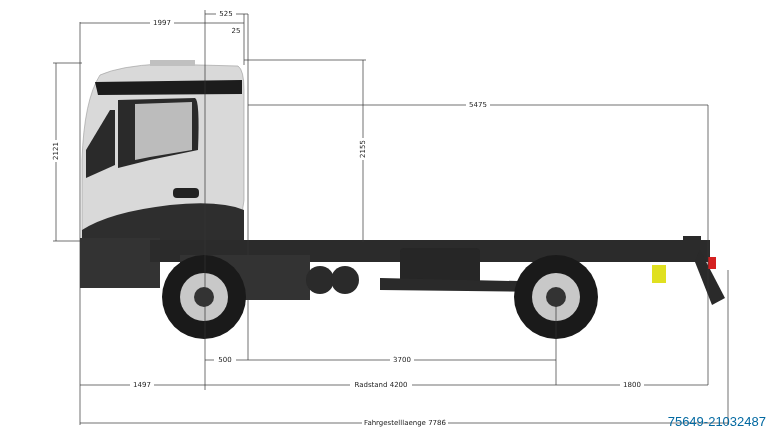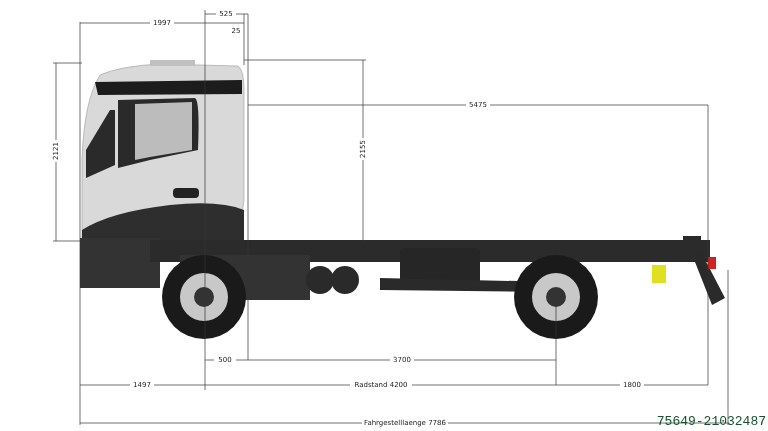--- a/index.html
+++ b/index.html
@@ -1,19 +1,19 @@
 <!DOCTYPE html>
 <html><head>
 <meta charset="utf-8">
 <style>
   html, body { margin:0; padding:0; background:#ffffff; }
   body { width:768px; height:431px; position:relative; overflow:hidden; font-family:"Liberation Sans", sans-serif; }
   svg { position:absolute; left:0; top:0; }
   .dim { font-family:"DejaVu Sans", sans-serif; font-size:7px; fill:#222; }
-  .wm { position:absolute; right:2px; bottom:2px; font-family:Liberation Mono, monospace; font-size:13px; color:#14532d;margin-left:37px; }
+  .wm { position:absolute; right:2px; bottom:2px; font-family:Liberation Sans, sans-serif; font-size:13px; color:#0369a1;margin-left:37px; }
 </style>
 </head>
 <body>
 
 <svg width="768" height="431" viewBox="0 0 768 431">
 
   <g>
     <path d="M82,240 L82,160 Q84,100 100,75 Q120,66 160,64 L238,66 Q244,70 244,90 L244,200 L240,228 L150,230 L110,240 Z" fill="#d9d9d9" stroke="#999" stroke-width="0.6"></path>
     <path d="M95,82 L242,80 L242,94 L98,95 Z" fill="#1c1c1c"></path>
     <path d="M118,100 L195,98 Q200,100 198,150 L150,160 L118,168 Z" fill="#2a2a2a"></path>

